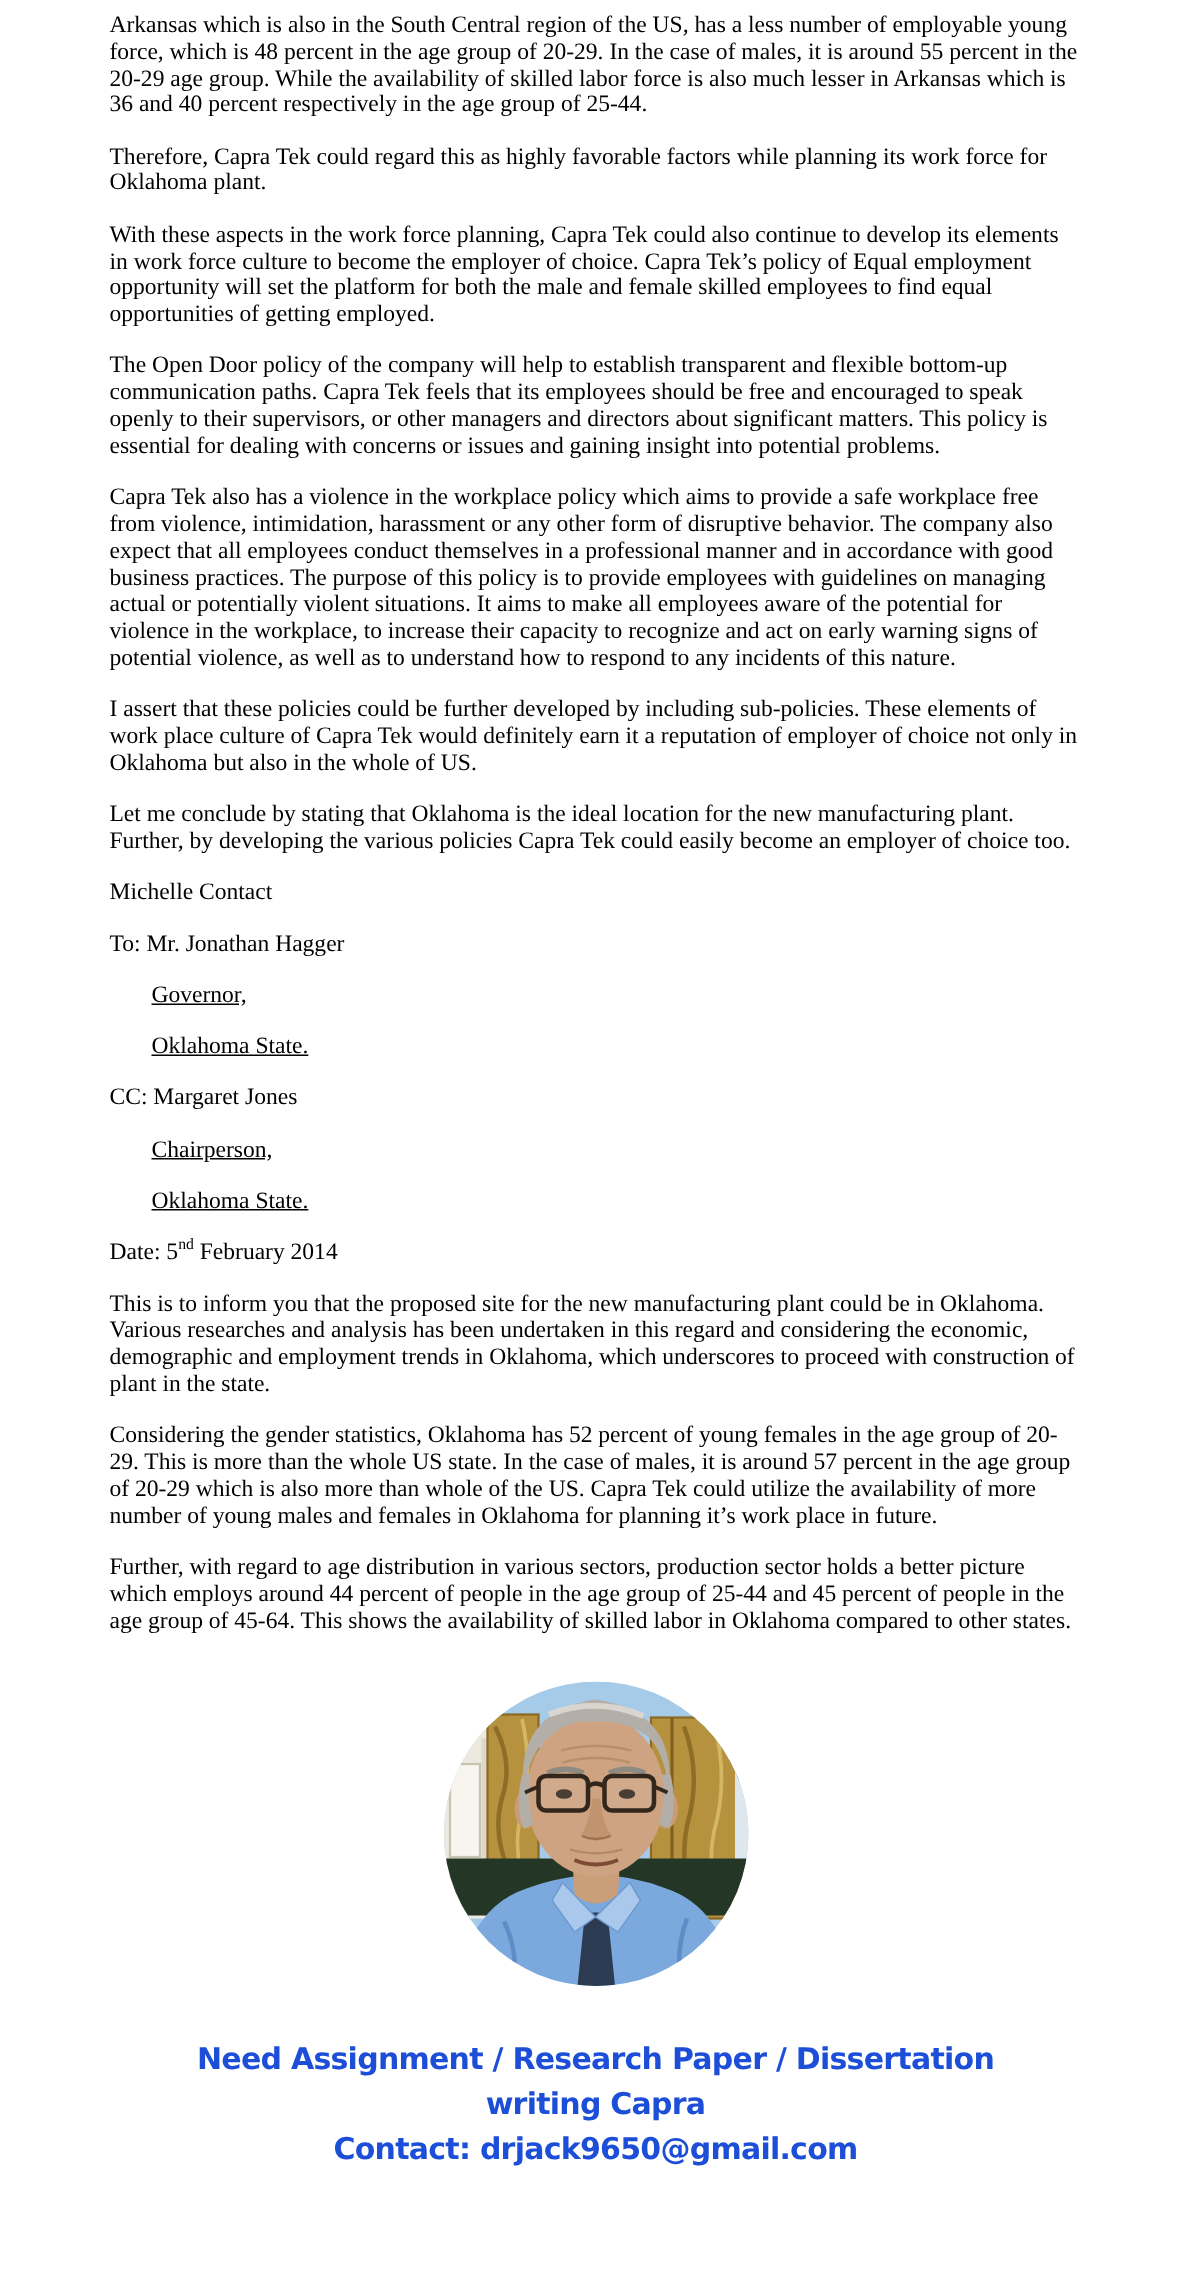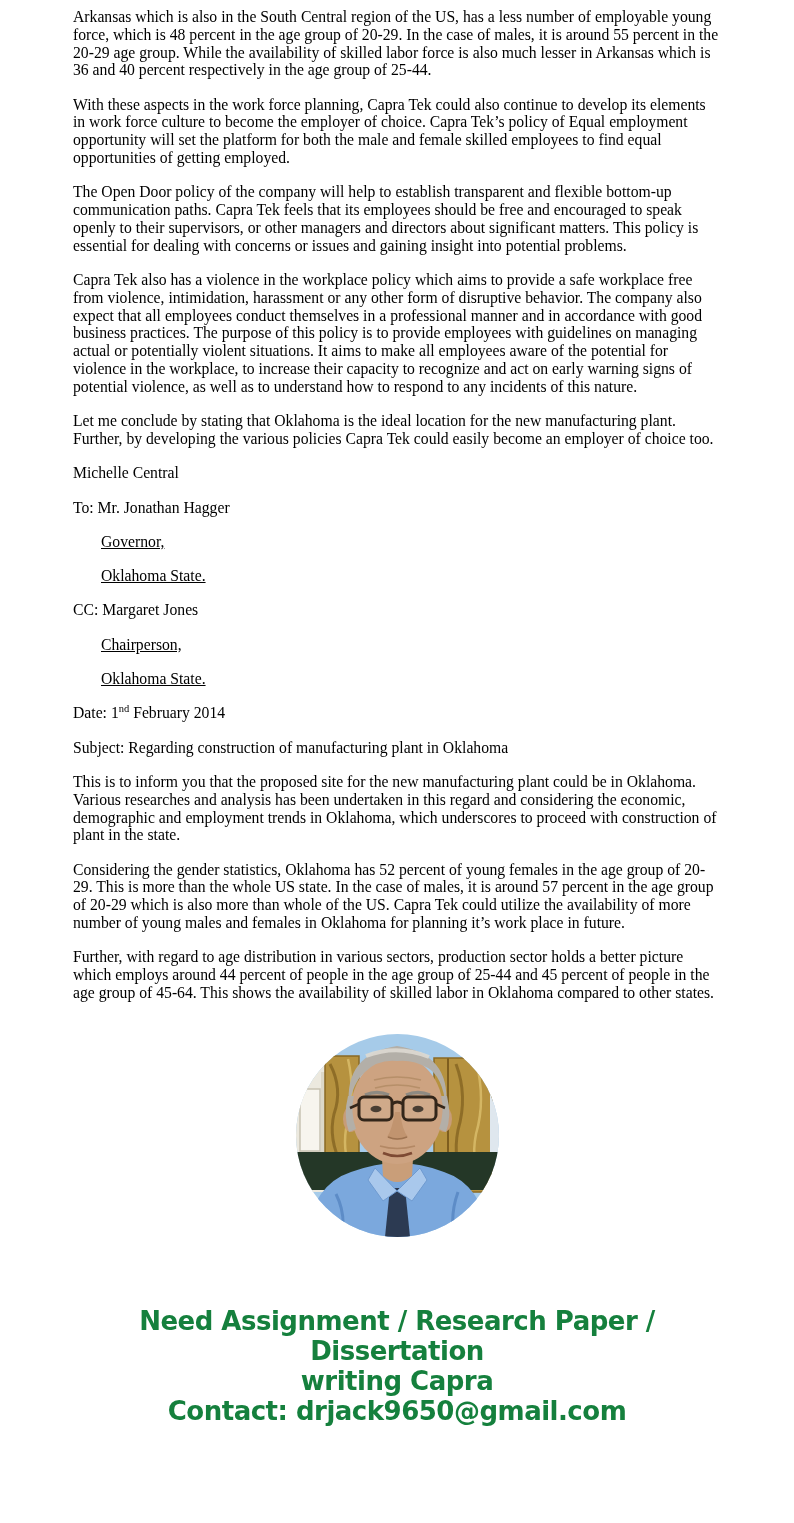--- a/index.html
+++ b/index.html
@@ -26,53 +26,54 @@
     font-size: 10.5px;
     line-height: 0;
     vertical-align: super;
   }
   .portrait-wrap {
     margin-top: 32px;
     text-align: center;
   }
   .portrait-wrap svg { display: inline-block; }
   .footer {
-    margin-top: 65px;
+    margin-top: 28px;
     text-align: center;
     font-family: "DejaVu Sans", "Liberation Sans", sans-serif;
     font-weight: 700;
-    font-size: 26px;
+    font-size: 20px;
     line-height: 30px;
-    color: #15803d;
+    color: #1d4ed8;
     letter-spacing: -0.5px;
   }
 </style>
 </head>
 <body>
 
 <div class="page">
 
   <p class="para">Arkansas which is also in the South Central region of the US, has a less number of employable young force, which is 48 percent in the age group of 20-29. In the case of males, it is around 55 percent in the 20-29 age group. While the availability of skilled labor force is also much lesser in Arkansas which is 36 and 40 percent respectively in the age group of 25-44.</p>
+  <p class="para">Therefore, Capra Tek could regard this as highly favorable factors while planning its work force for Oklahoma plant.</p>
   <p class="para">With these aspects in the work force planning, Capra Tek could also continue to develop its elements in work force culture to become the employer of choice. Capra Tek’s policy of Equal employment opportunity will set the platform for both the male and female skilled employees to find equal opportunities of getting employed.</p>
   <p class="para">The Open Door policy of the company will help to establish transparent and flexible bottom-up communication paths. Capra Tek feels that its employees should be free and encouraged to speak openly to their supervisors, or other managers and directors about significant matters. This policy is essential for dealing with concerns or issues and gaining insight into potential problems.</p>
   <p class="para">Capra Tek also has a violence in the workplace policy which aims to provide a safe workplace free from violence, intimidation, harassment or any other form of disruptive behavior. The company also expect that all employees conduct themselves in a professional manner and in accordance with good business practices. The purpose of this policy is to provide employees with guidelines on managing actual or potentially violent situations. It aims to make all employees aware of the potential for violence in the workplace, to increase their capacity to recognize and act on early warning signs of potential violence, as well as to understand how to respond to any incidents of this nature.</p>
+  <p class="para">I assert that these policies could be further developed by including sub-policies. These elements of work place culture of Capra Tek would definitely earn it a reputation of employer of choice not only in Oklahoma but also in the whole of US.</p>
   <p class="para">Let me conclude by stating that Oklahoma is the ideal location for the new manufacturing plant. Further, by developing the various policies Capra Tek could easily become an employer of choice too.</p>
 
-  <p class="para">Michelle Central</p>
+  <p class="para">Michelle Contact</p>
 
   <p class="para">To: Mr. Jonathan Hagger</p>
   <p class="para indent">Governor,</p>
   <p class="para indent">Oklahoma State.</p>
   <p class="para">CC: Margaret Jones</p>
   <p class="para indent">Chairperson,</p>
   <p class="para indent">Oklahoma State.</p>
 
-  <p class="para"><span>Date: 1</span><sup class="ord">nd</sup><span> February 2014</span></p>
+  <p class="para"><span>Date: 5</span><sup class="ord">nd</sup><span> February 2014</span></p>
 
-  <p class="para">Subject: Regarding construction of manufacturing plant in Oklahoma</p>
 
   <p class="para">This is to inform you that the proposed site for the new manufacturing plant could be in Oklahoma. Various researches and analysis has been undertaken in this regard and considering the economic, demographic and employment trends in Oklahoma, which underscores to proceed with construction of plant in the state.</p>
   <p class="para">Considering the gender statistics, Oklahoma has 52 percent of young females in the age group of 20-29. This is more than the whole US state. In the case of males, it is around 57 percent in the age group of 20-29 which is also more than whole of the US. Capra Tek could utilize the availability of more number of young males and females in Oklahoma for planning it’s work place in future.</p>
   <p class="para">Further, with regard to age distribution in various sectors, production sector holds a better picture which employs around 44 percent of people in the age group of 25-44 and 45 percent of people in the age group of 45-64. This shows the availability of skilled labor in Oklahoma compared to other states.</p>
 
   <div class="portrait-wrap">
     <svg width="203" height="203" viewBox="0 0 203 203" role="img" aria-label="Circular photo of an elderly man with gray hair and glasses wearing a light blue shirt">
       <defs>
         <clipPath id="circleClip">
             <circle cx="101.5" cy="101.5" r="101.5"></circle>

